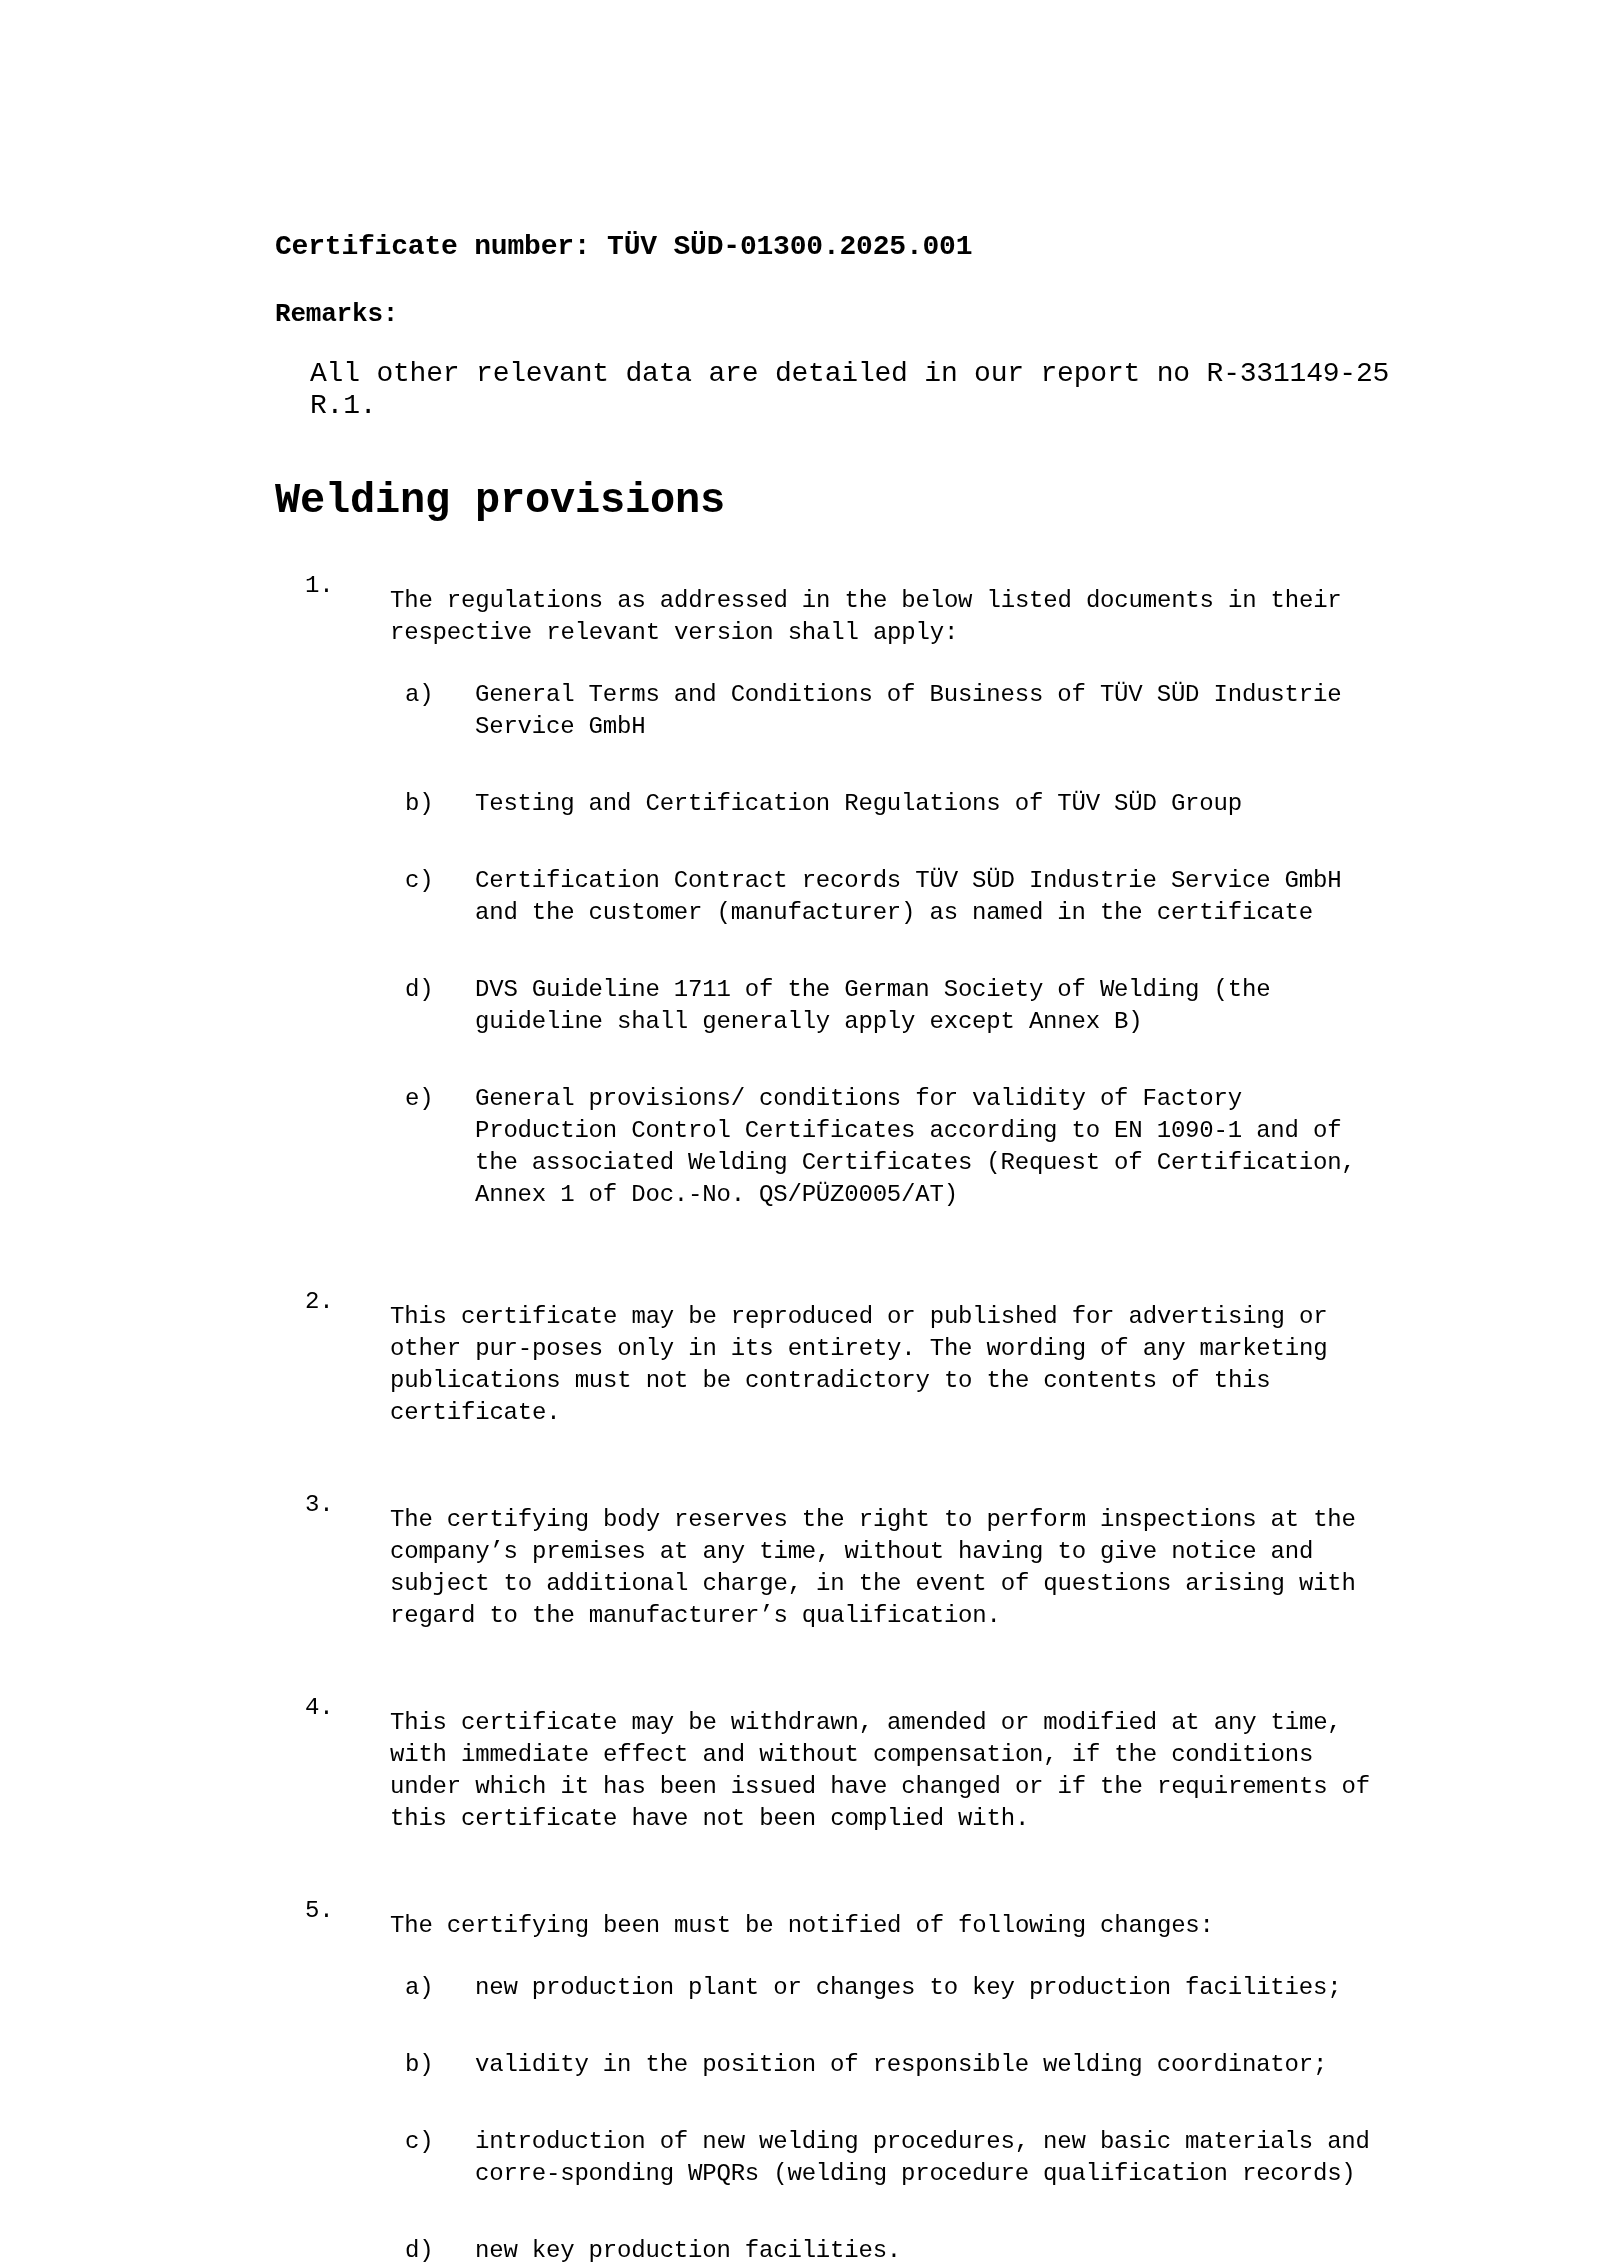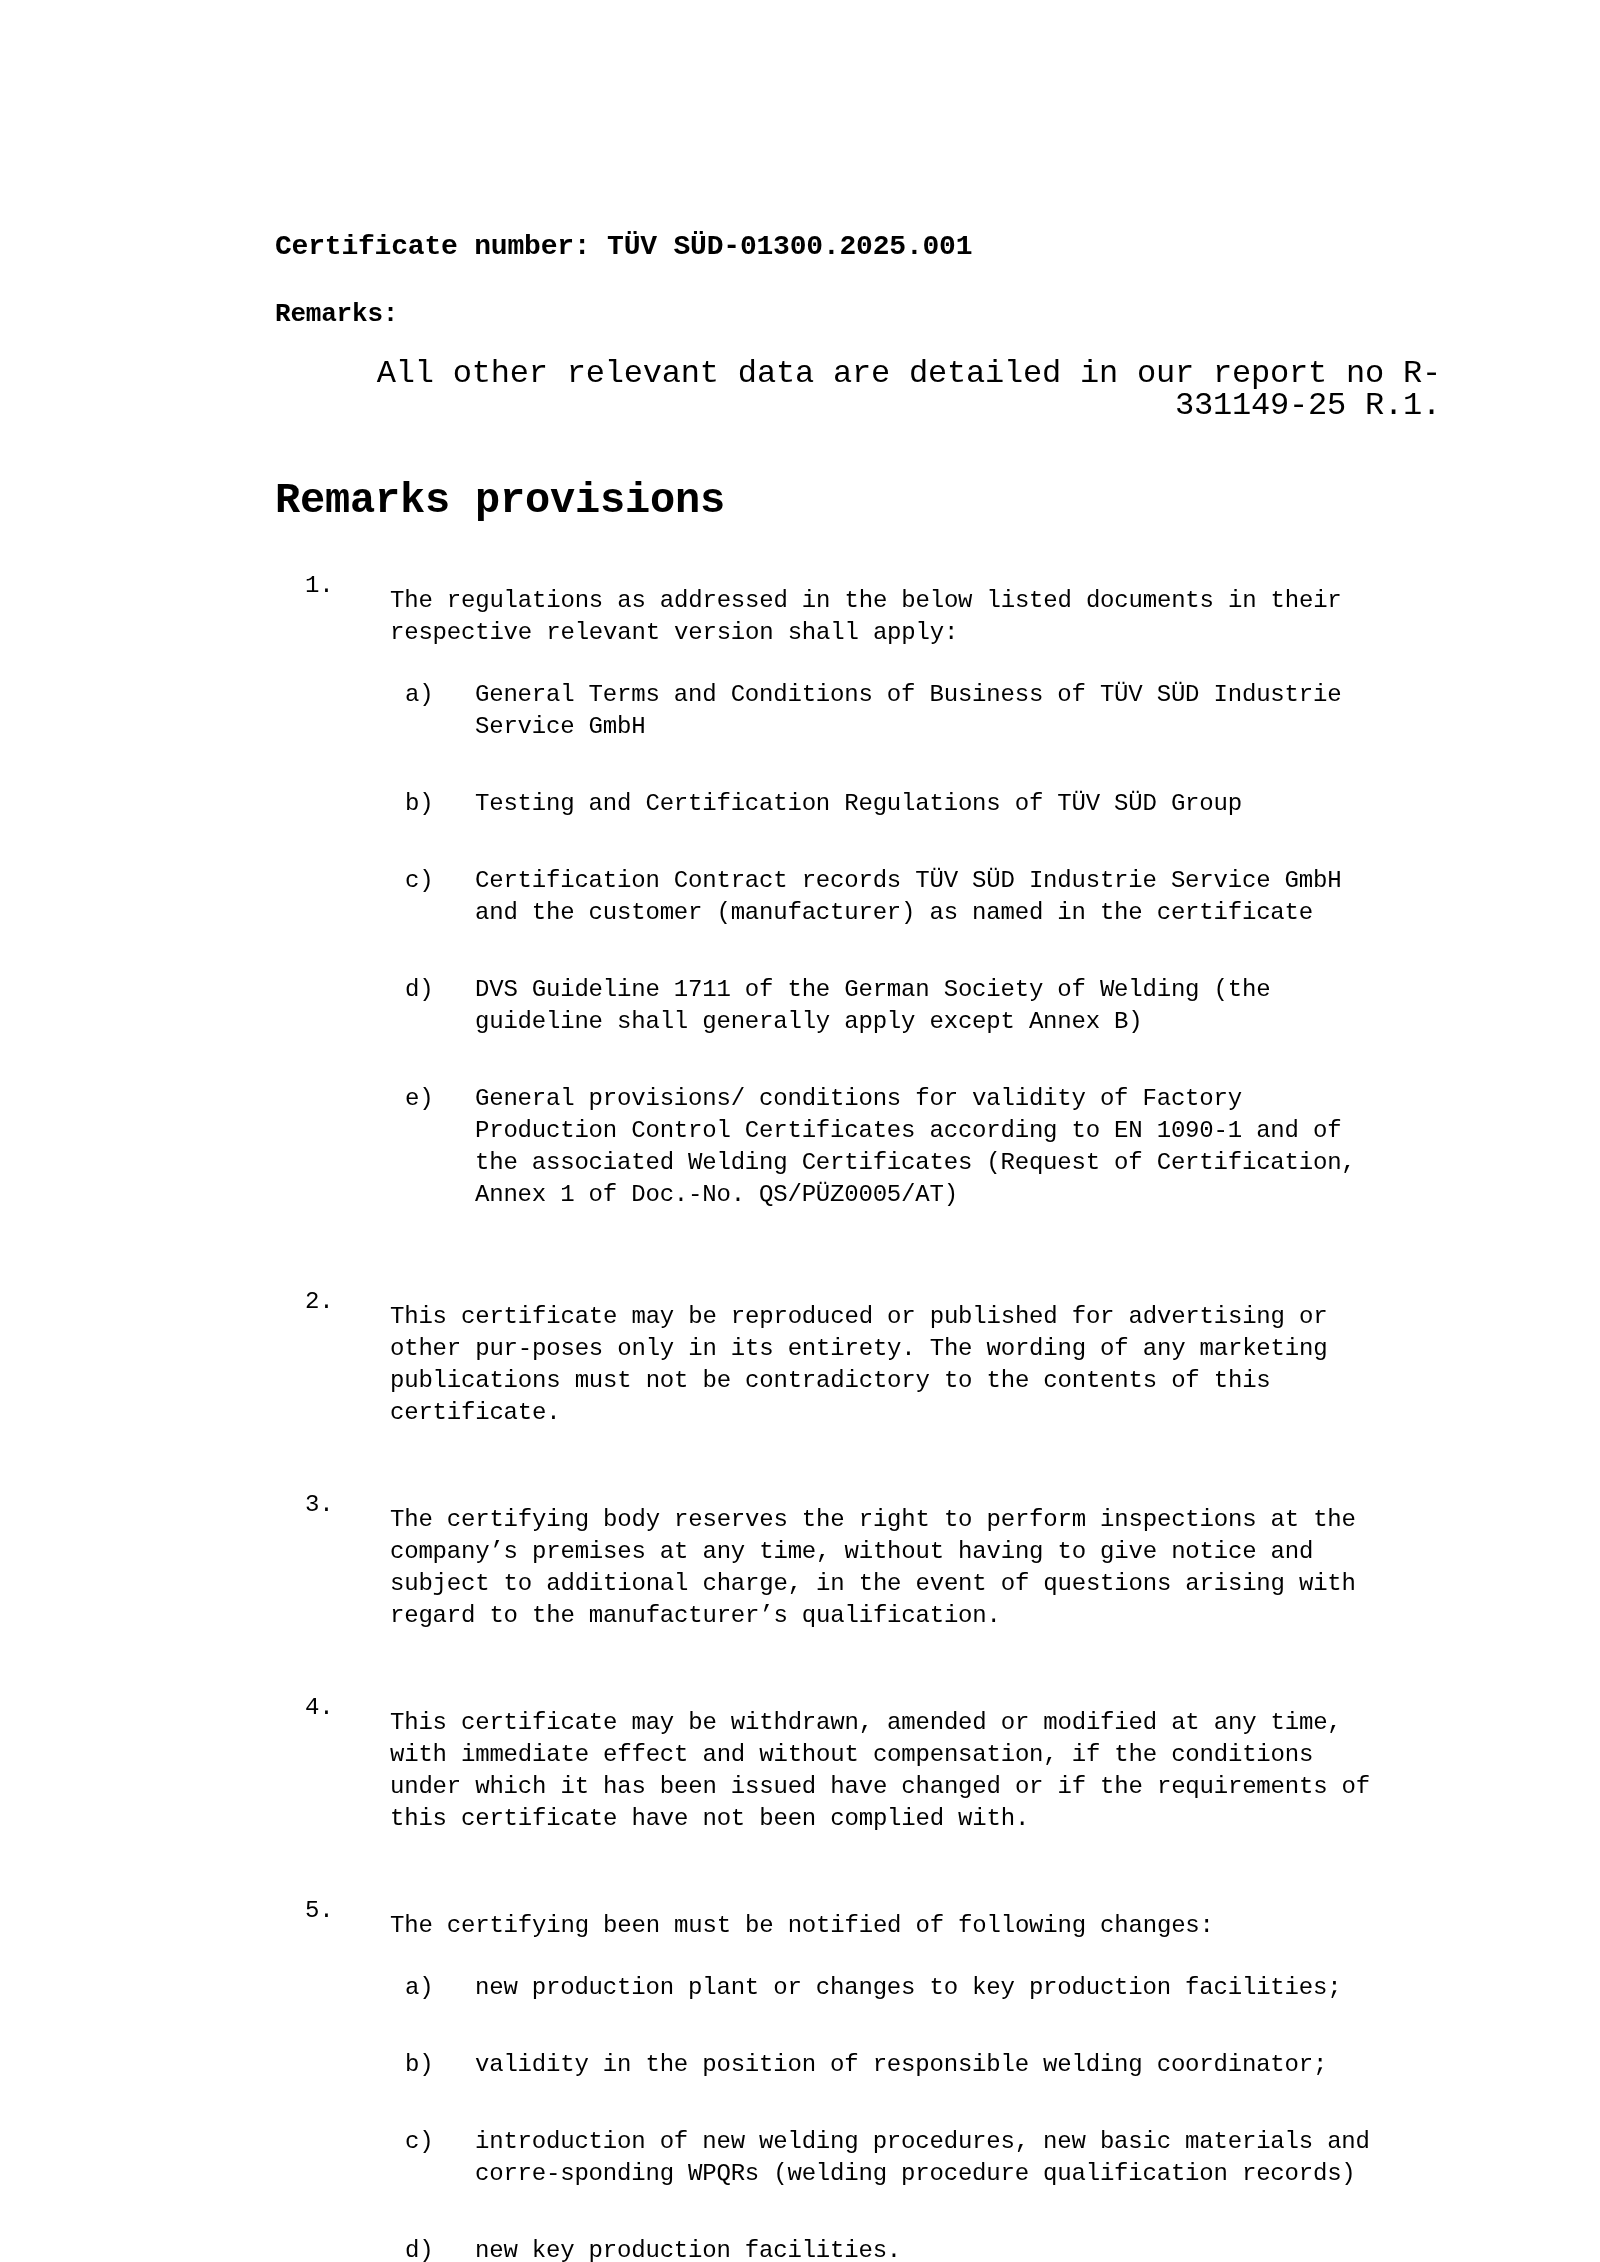--- a/index.html
+++ b/index.html
@@ -27,25 +27,24 @@
     line-height: 34px;
     margin-bottom: 34px;
   }
   .remarks-label {
     font-size: 26px;
     font-weight: bold;
     line-height: 32px;
     margin-bottom: 28px;
   }
   .remarks-text {
-    font-size: 32px;
+    font-size: 28px;
     line-height: 32px;
     padding-left: 35px;
     margin-bottom: 54px;
-    text-align: right;
   }
   .section-title {
     font-size: 42px;
     font-weight: bold;
     line-height: 50px;
     margin-bottom: 29px;
   }
   .provisions {
     font-size: 24px;
     line-height: 32px;
@@ -77,21 +76,21 @@
   }
 </style>
 </head>
 <body>
 
 <div class="page">
   <div class="content">
     <p class="cert-line">Certificate number: TÜV SÜD-01300.2025.001</p>
     <p class="remarks-label">Remarks:</p>
     <p class="remarks-text">All other relevant data are detailed in our report no R-331149-25 R.1.</p>
-    <h1 class="section-title">Remarks provisions</h1>
+    <h1 class="section-title">Welding provisions</h1>
     <div class="provisions" id="provisions">
         <div class="item">
           <span class="item-num">1.</span>
           <div class="item-body">
             <div class="item-text">The regulations as addressed in the below listed documents in their respective relevant version shall apply:</div>
             <div class="subitem">
               <span class="sub-letter">a)</span>
               <div class="sub-text">General Terms and Conditions of Business of TÜV SÜD Industrie Service GmbH</div>
             </div>
             <div class="subitem">

